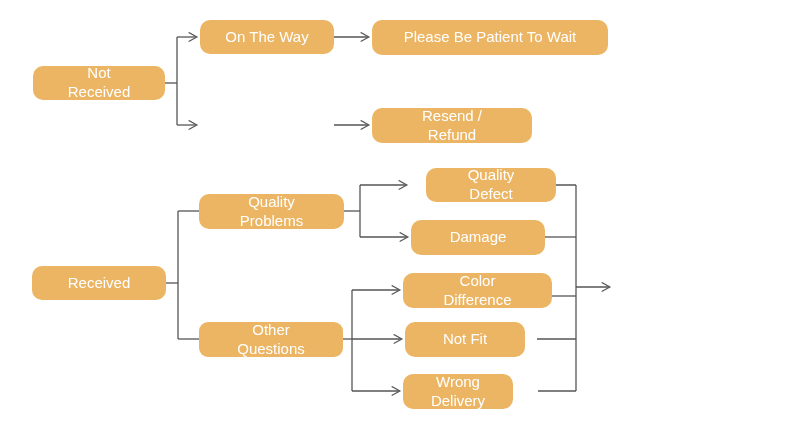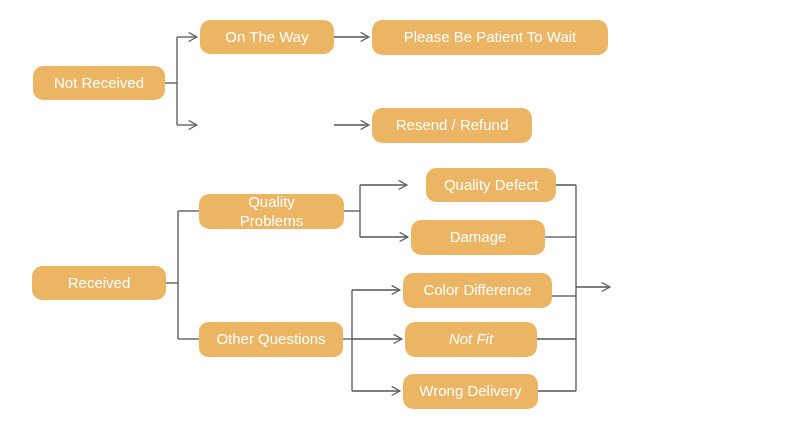--- a/index.html
+++ b/index.html
@@ -18,21 +18,21 @@
     box-sizing: border-box;
     background: #ECB564;
     border-radius: 10px;
     color: #ffffff;
     font-size: 15px;
     line-height: 1.25;
     display: flex;
     align-items: center;
     justify-content: center;
     text-align: center;
-    padding: 2px 16px;
+    padding: 2px 25px;
   }
 </style>
 </head>
 <body>
 
 <div class="canvas">
 
   <svg class="edge-layer" width="800" height="442">
     <defs>
       <marker id="arrow" viewBox="0 0 12 12" markerWidth="11" markerHeight="11" refX="9" refY="6" orient="auto" markerUnits="userSpaceOnUse">
@@ -77,17 +77,17 @@
   <div class="node" style="left:372px; top:20px;  width:236px; height:35px;">Please Be Patient To Wait</div>
   <div class="node" style="left:372px; top:108px; width:160px; height:35px;">Resend / Refund</div>
 
   <div class="node" style="left:32px;  top:266px; width:134px; height:34px;">Received</div>
   <div class="node" style="left:199px; top:194px; width:145px; height:35px;">Quality Problems</div>
   <div class="node" style="left:199px; top:322px; width:144px; height:35px;border-radius:9px;">Other Questions</div>
 
   <div class="node" style="left:410px; top:168px; width:130px; height:34px;margin-left:16px;">Quality Defect</div>
   <div class="node" style="left:411px; top:220px; width:134px; height:35px;">Damage</div>
   <div class="node" style="left:403px; top:273px; width:149px; height:35px;">Color Difference</div>
-  <div class="node" style="left:405px; top:322px; width:132px; height:35px;font-style:italic;">Not Fit</div>
-  <div class="node" style="left:403px; top:374px; width:135px; height:35px;">Wrong Delivery</div>
+  <div class="node" style="left:405px; top:322px; width:120px; height:35px;">Not Fit</div>
+  <div class="node" style="left:403px; top:374px; width:110px; height:35px;">Wrong Delivery</div>
 
 
 </div>
 
 </body></html>

